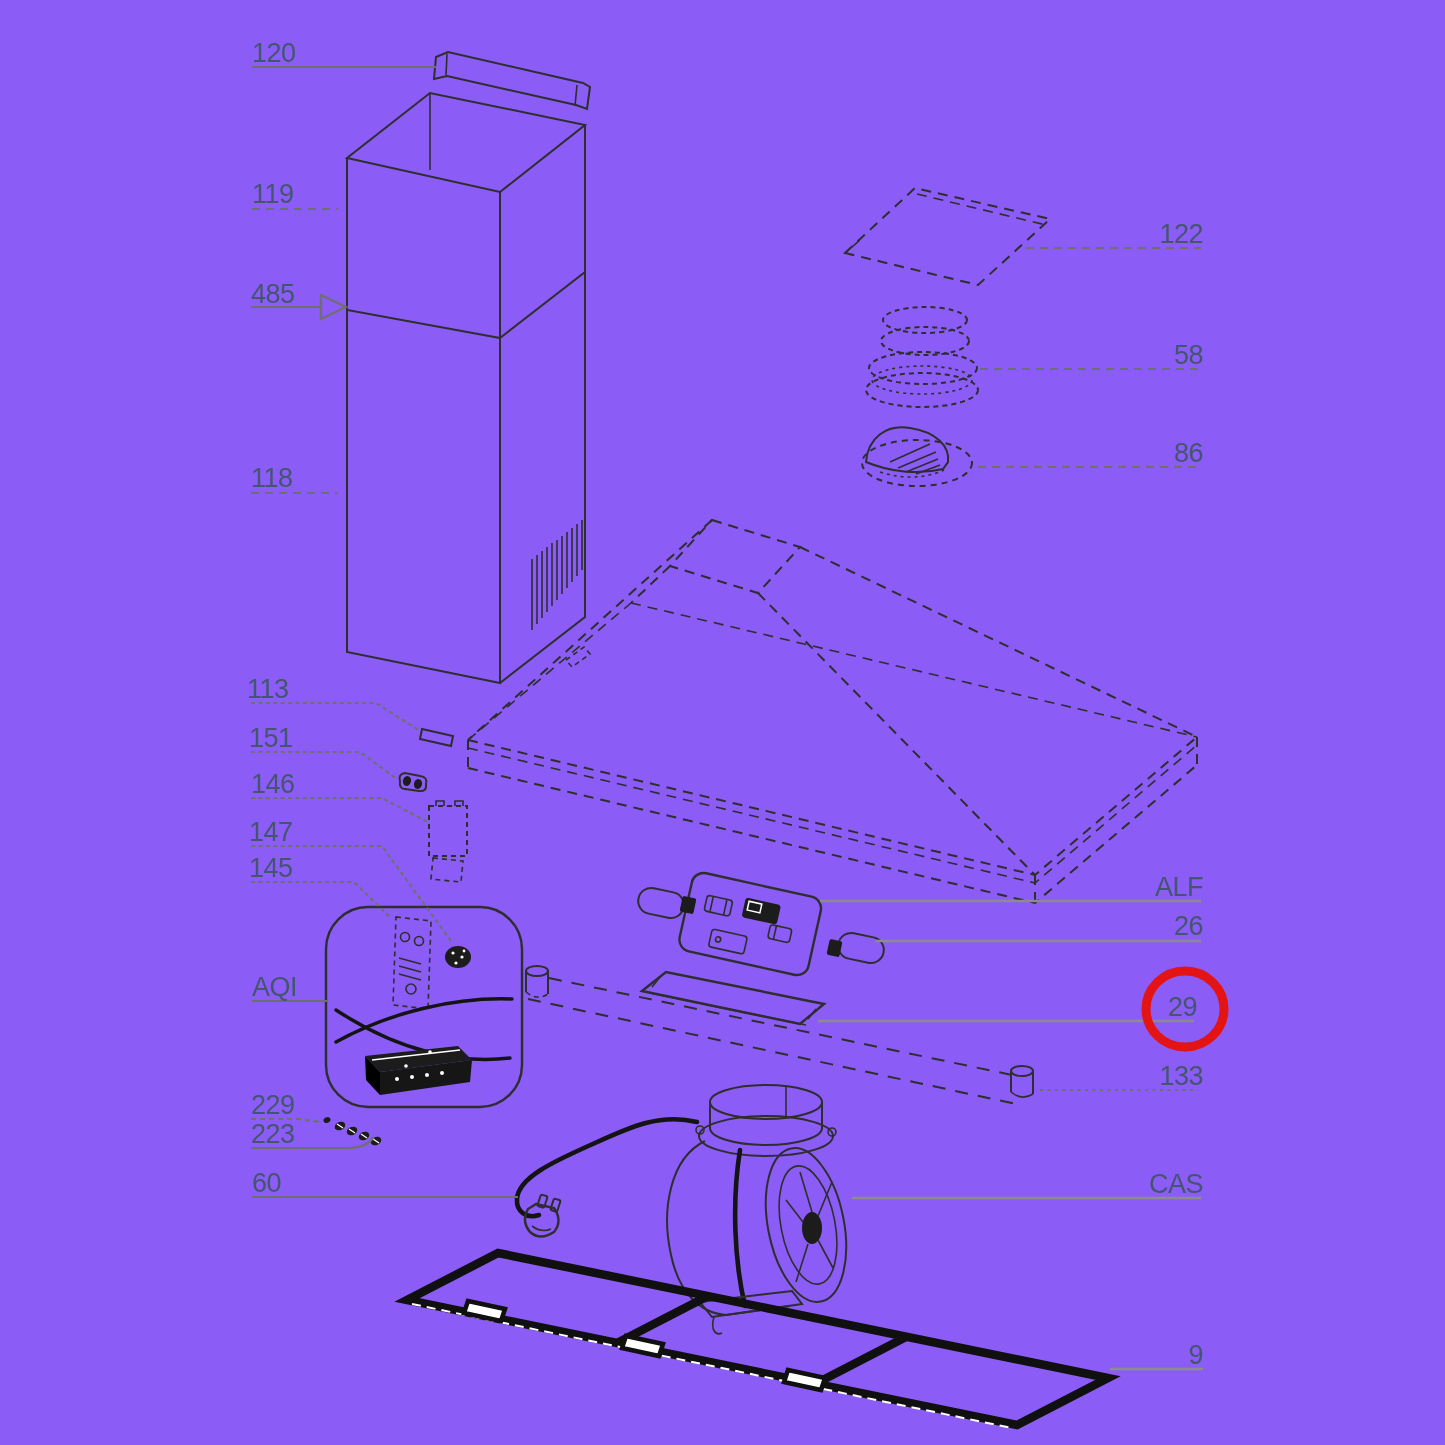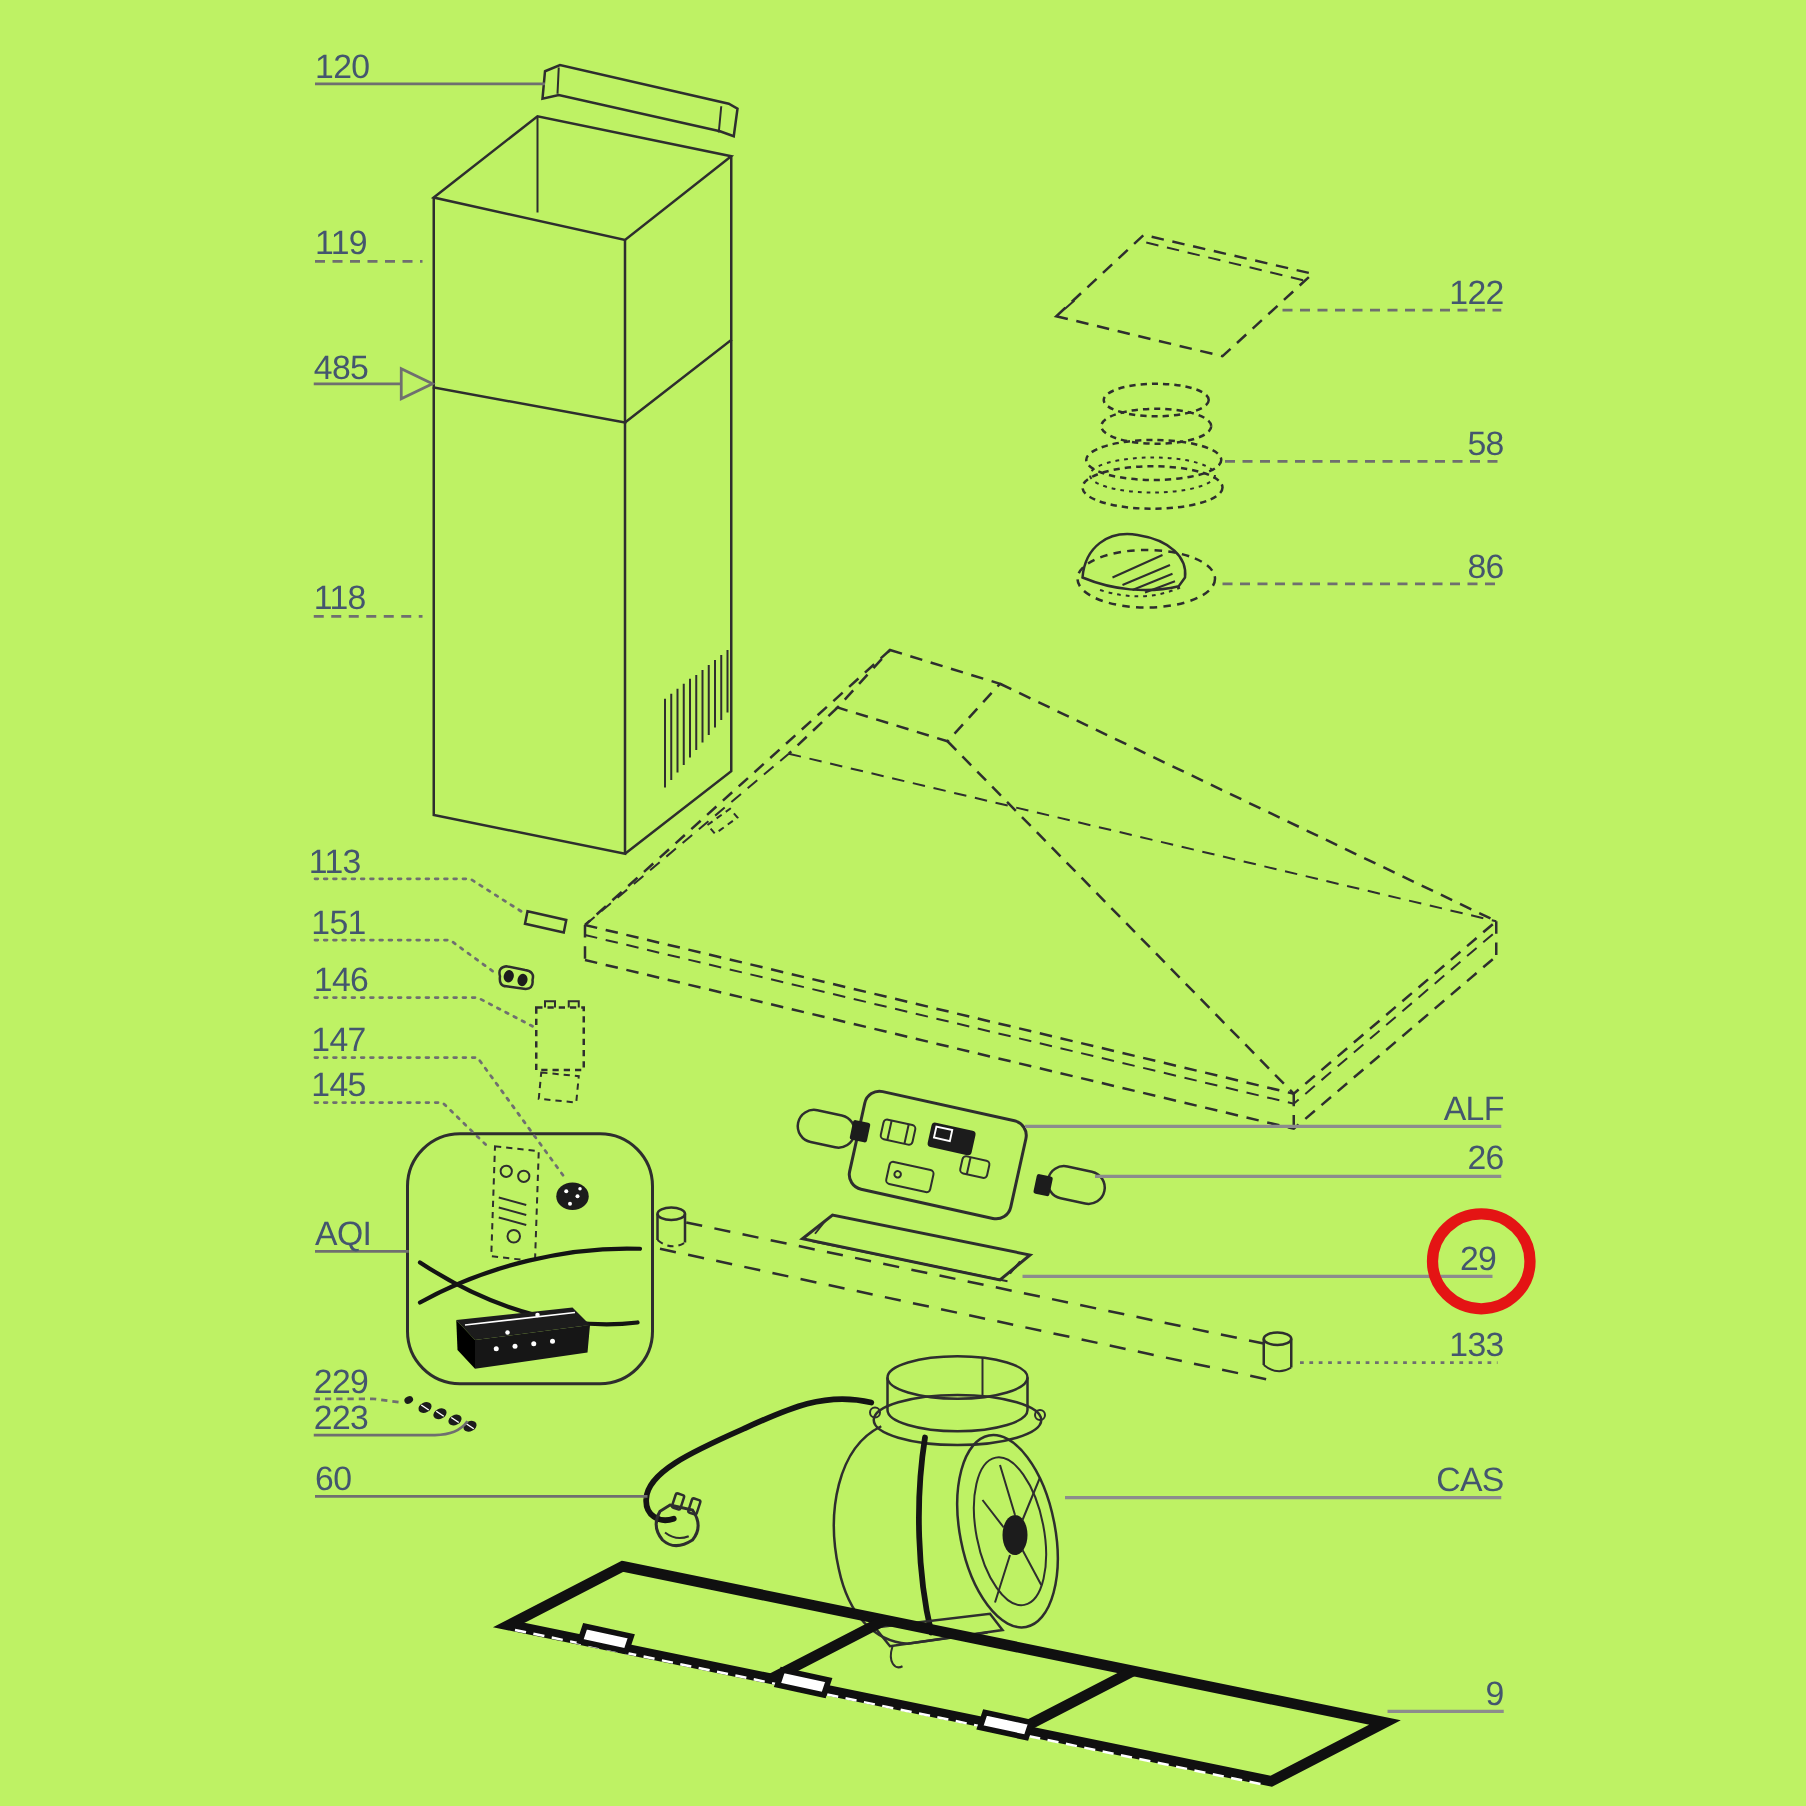--- a/index.html
+++ b/index.html
@@ -1,16 +1,16 @@
 <!DOCTYPE html>
 <html style="--label-color: #44566e; --highlight-color: #e41414;"><head>
 <meta charset="utf-8">
 <style>
   html,body{margin:0;padding:0;background:#ffffff;}
-  #stage{position:relative;width:1445px;height:1445px;background:#bef264;overflow:hidden;
+  #stage{position:relative;width:1445px;height:1445px;background:#8b5cf6;overflow:hidden;
          font-family:"Liberation Sans",sans-serif;}
   svg{position:absolute;left:0;top:0;}
   .part{stroke:#2e2e2e;fill:none;stroke-width:2;}
   .thin{stroke-width:1.6;}
   .thick{stroke-width:2.4;}
   .dashed{stroke-dasharray:10 7;}
   .dash-s{stroke-dasharray:5 4;}
   .leader{stroke:#6f6f6f;fill:none;stroke-width:2.2;}
   .leader.soft{stroke:#8c8c8c;stroke-width:2.6;}
   .leader.dash{stroke-dasharray:8 6;}

